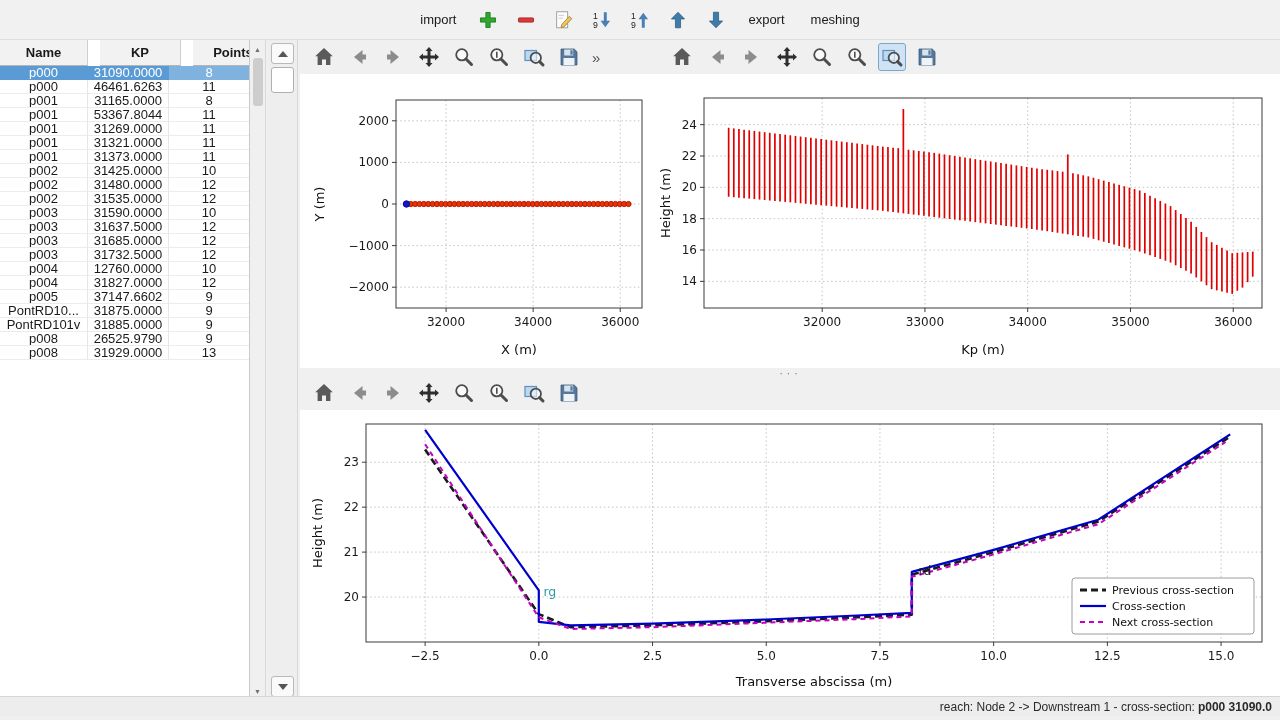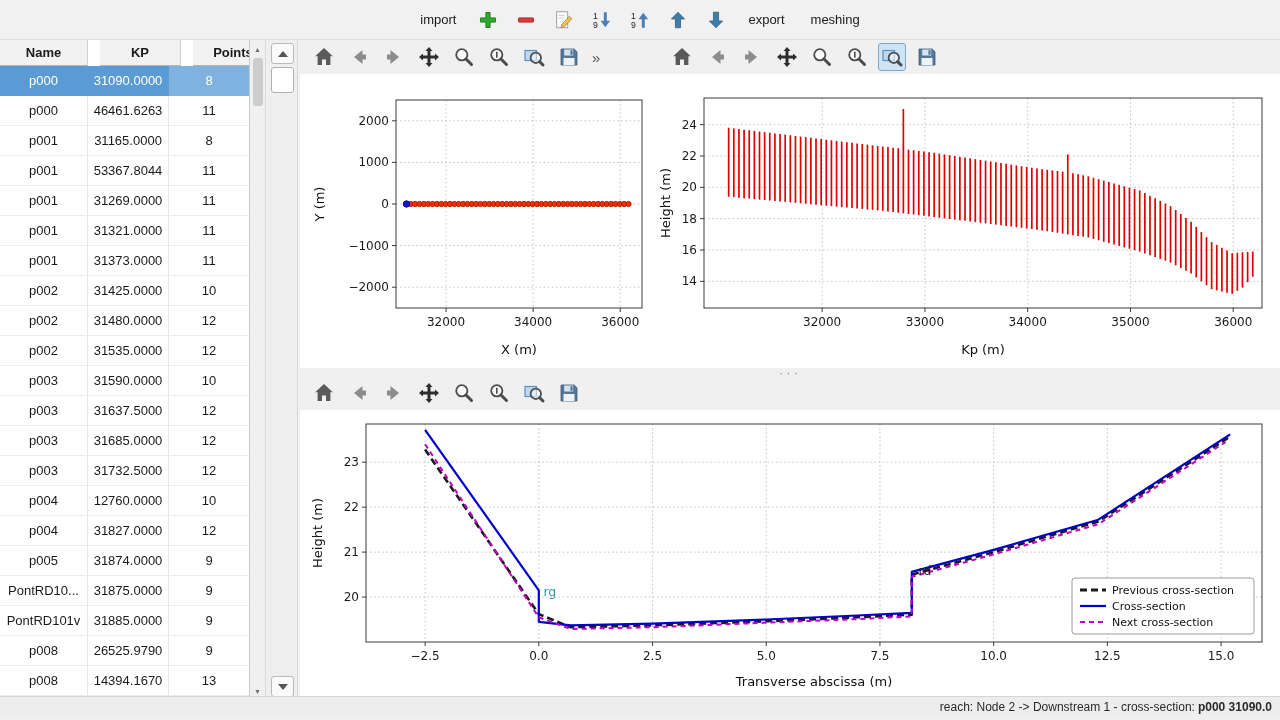--- a/index.html
+++ b/index.html
@@ -13,21 +13,21 @@
   .menu-label{font-size:13px;color:#1a1a1a;padding:5px 7px;border-radius:3px;cursor:default;}
   .menu-icon{width:26px;height:26px;display:flex;align-items:center;justify-content:center;border-radius:3px;}
   .menu-icon svg{width:22px;height:22px;display:block;}
 
   
   .table-panel{position:absolute;top:40px;left:0;width:250px;bottom:20px;background:#fff;
     border-right:1px solid #c9c9c9;overflow:hidden;}
   .tbl-header{display:grid;grid-template-columns:88px 81px 81px;height:26px;gap:12px;}
   .tbl-hcell{background:#f2f2f2;border-right:1px solid #cfcfcf;border-bottom:1px solid #b5b5b5;
     font-size:13px;font-weight:bold;color:#1a1a1a;display:flex;align-items:center;justify-content:center;}
-  .tbl-row{display:grid;grid-template-columns:88px 81px 81px;height:30px;}
+  .tbl-row{display:grid;grid-template-columns:88px 81px 81px;height:14px;}
   .tbl-cell{border-right:1px solid #e6e6e6;border-bottom:1px solid #ececec;font-size:13px;color:#1a1a1a;
     display:flex;align-items:center;justify-content:center;white-space:nowrap;overflow:hidden;}
   .tbl-row.sel .tbl-cell{background:#5b9bd5;color:#fff;border-color:#5b9bd5;}
   .tbl-row.sel .tbl-cell:last-child{background:#80b2e0;border-color:#80b2e0;}
 
   
   .sb1{position:absolute;left:250px;top:40px;bottom:20px;width:16px;background:#f0f0f0;
     border-right:1px solid #d8d8d8;}
   .sb1-up,.sb1-down{position:absolute;left:0;width:100%;height:14px;display:flex;align-items:center;
     justify-content:center;font-size:7px;color:#707070;}
@@ -202,41 +202,41 @@
           <div class="tbl-cell">12760.0000</div>
           <div class="tbl-cell">10</div>
         </div>
         <div class="tbl-row">
           <div class="tbl-cell">p004</div>
           <div class="tbl-cell">31827.0000</div>
           <div class="tbl-cell">12</div>
         </div>
         <div class="tbl-row">
           <div class="tbl-cell">p005</div>
-          <div class="tbl-cell">31874.0000</div>
+          <div class="tbl-cell">37147.6602</div>
           <div class="tbl-cell">9</div>
         </div>
         <div class="tbl-row">
           <div class="tbl-cell">PontRD10...</div>
           <div class="tbl-cell">31875.0000</div>
           <div class="tbl-cell">9</div>
         </div>
         <div class="tbl-row">
           <div class="tbl-cell">PontRD101v</div>
           <div class="tbl-cell">31885.0000</div>
           <div class="tbl-cell">9</div>
         </div>
         <div class="tbl-row">
           <div class="tbl-cell">p008</div>
           <div class="tbl-cell">26525.9790</div>
           <div class="tbl-cell">9</div>
         </div>
         <div class="tbl-row">
           <div class="tbl-cell">p008</div>
-          <div class="tbl-cell">14394.1670</div>
+          <div class="tbl-cell">31929.0000</div>
           <div class="tbl-cell">13</div>
         </div>
       </div>
   </div>
 
   <div class="sb1">
     <div class="sb1-up">▲</div>
     <div class="sb1-thumb"></div>
     <div class="sb1-down">▼</div>
   </div>

